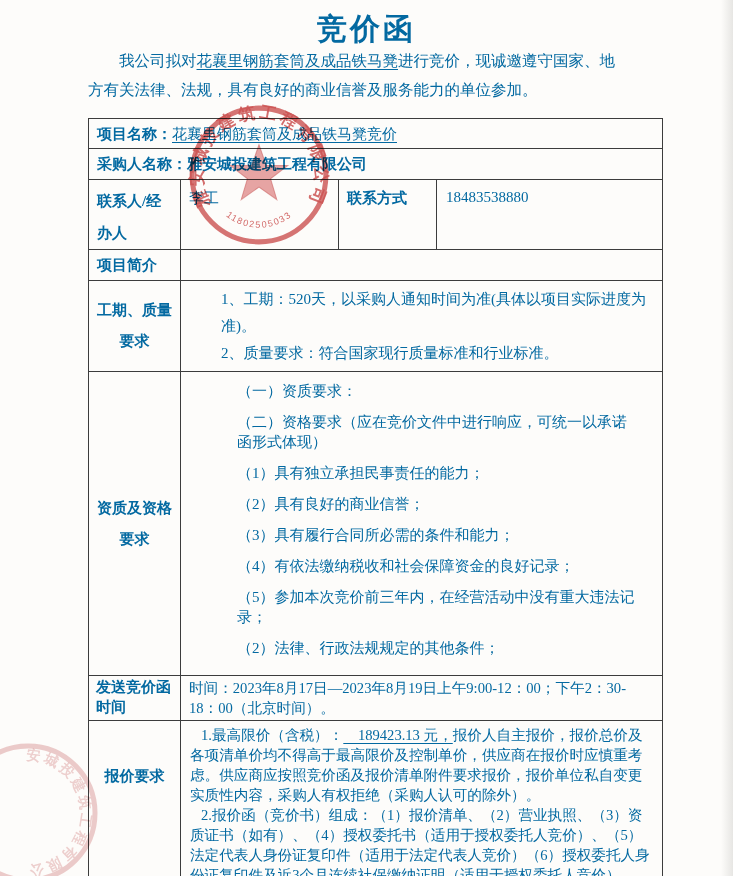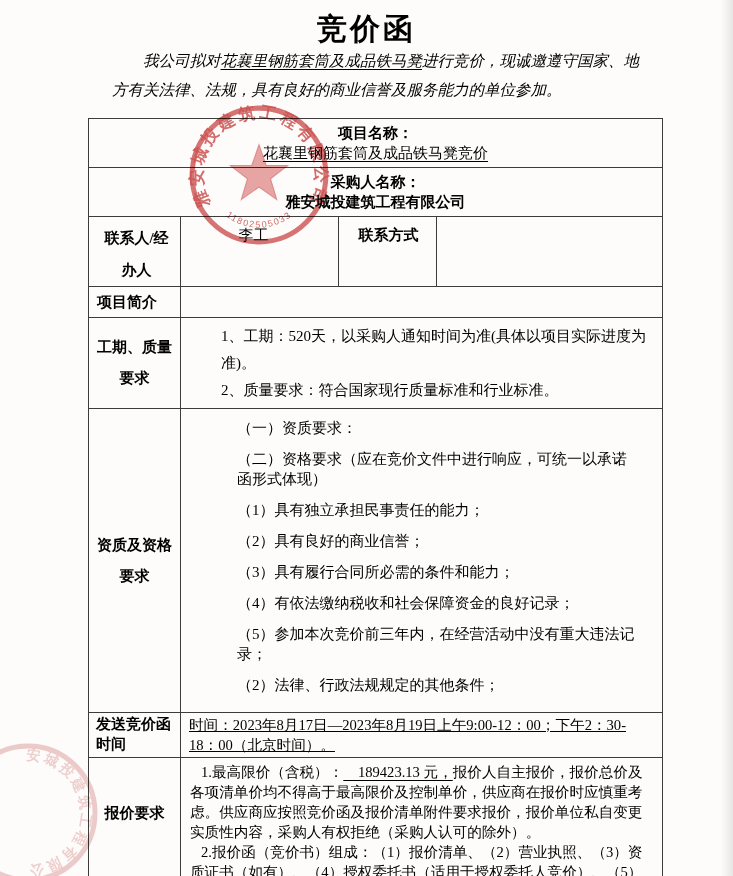--- a/index.html
+++ b/index.html
@@ -1,61 +1,61 @@
 <!DOCTYPE html>
 <html><head>
 <meta charset="utf-8">
 <style>
   html,body { margin:0; padding:0; background:#e9e9e7; }
   .page {
     position:relative; width:733px; height:876px; margin:0 auto;
     background:#fdfcfa; overflow:hidden;
     font-family:"Liberation Serif","DejaVu Serif",serif;
-    color:#000000;
+    color:#0369a1;
   }
   .scan-edge { position:absolute; right:0; top:0; width:12px; height:100%;
     background:linear-gradient(to right, rgba(0,0,0,0), rgba(115,115,110,0.16)); }
   .doc-title { text-align:center; padding-top:9px; font-size:30px; font-weight:700; letter-spacing:3px; }
-  .intro { position:absolute; left:112px; top:46px; width:537px; margin:0;
-    font-size:15.5px; line-height:29px; text-indent:2em;font-style:italic; }
+  .intro { position:absolute; left:88px; top:46px; width:537px; margin:0;
+    font-size:15.5px; line-height:29px; text-indent:2em; }
   .u { text-decoration:underline; text-underline-offset:3px; text-decoration-thickness:1px; }
   .b { font-weight:700; }
 
   .bid-table { position:absolute; left:88px; top:118px; width:573px;
     border:1px solid #3c3c3c; background:transparent; font-size:15px; }
   .tr { display:flex; border-top:1px solid #3c3c3c; align-items:stretch; }
   .tr:first-child { border-top:none; }
   .cell, .lbl { box-sizing:border-box; }
   .lbl { flex:0 0 92px; width:92px; border-right:1px solid #3c3c3c; font-weight:700; }
   .cell { flex:1 1 auto; padding:4px 8px; }
 
   .r1 { min-height:29px; } .r2 { min-height:30px; }
-  .r1 .cell, .r2 .cell { display:flex; align-items:center; line-height:20px;flex-direction:column; }
-  .r3 { min-height:66px;text-align:center; }
+  .r1 .cell, .r2 .cell { display:flex; align-items:center; line-height:20px; }
+  .r3 { min-height:66px; }
   .r3 .lbl { padding:5px 4px 0 8px; line-height:32px; white-space:pre-line; }
   .r3 .v1 { flex:0 0 158px; width:158px; border-right:1px solid #3c3c3c; padding:9px 20px 0 8px; }
   .r3 .l2 { flex:0 0 98px; width:98px; border-right:1px solid #3c3c3c; padding:9px 6px 0 8px; font-weight:700; }
   .r3 .v2 { padding:9px 8px 0 9px; }
   .r4 { min-height:30px; }
   .r4 .lbl { display:flex; align-items:center; padding-left:8px; }
   .r4 .cell { display:flex; align-items:center; line-height:20px; }
   .r5 { min-height:62px; }
   .r5 .lbl { padding:7px 4px 0 8px; line-height:32px; white-space:pre-line; }
   .r5 .cell { padding-top:8px; }
   .r6 { min-height:61px;gap:32px; }
   .r6 .lbl, .r7 .lbl { display:flex; align-items:center; justify-content:center;
     text-align:center; line-height:31px; white-space:pre-line; }
   .r6 .cell { padding-top:5px; line-height:27px; }
   .r7 { min-height:253px; }
   .r7 .cell { padding:6px 10px 6px 44px; }
   .q-item { line-height:20px; margin:11px 12px; }
   .q-item:first-child { margin-top:3px; }
   .r8 { min-height:37px; }
   .r8 .lbl { padding:2px 4px 0 7px; line-height:19.5px; white-space:pre-line; }
-  .r8 .cell { padding:2px 8px; line-height:20px; font-size:14.6px;text-decoration:underline; }
+  .r8 .cell { padding:2px 8px; line-height:20px; font-size:14.6px; }
   .r9 { min-height:177px; }
   .r9 .lbl { padding-top:46px; text-align:center; }
   .r9 .cell { padding:4px 9px; font-size:14.6px; line-height:20px; }
   .r9 p { margin:0; text-indent:11px; }
   .pre-space { white-space:pre-wrap; }
 
   .seal { position:absolute; left:183px; top:97px; width:152px; height:156px;
     mix-blend-mode:multiply; opacity:0.9; pointer-events:none; }
   .seal-ring { fill:none; stroke:#c84040; stroke-width:5; opacity:0.8; }
   .seal-star { fill:#cf4b4b; fill-opacity:0.55; stroke:#c24040; stroke-width:1; stroke-opacity:0.5; }
@@ -92,20 +92,21 @@
           <span class="b">采购人名称：</span>
           <span class="b">雅安城投建筑工程有限公司</span>
         </div>
     </div>
 
     <div class="tr r3">
       <div class="lbl">联系人/经
 办人</div>
       <div class="cell v1">李工</div>
       <div class="cell l2">联系方式</div>
+      <div class="cell v2">18483538880</div>
     </div>
 
     <div class="tr r4">
       <div class="lbl">项目简介</div>
     </div>
 
 
     <div class="tr r6">
       <div class="lbl">工期、质量
 要求</div>

